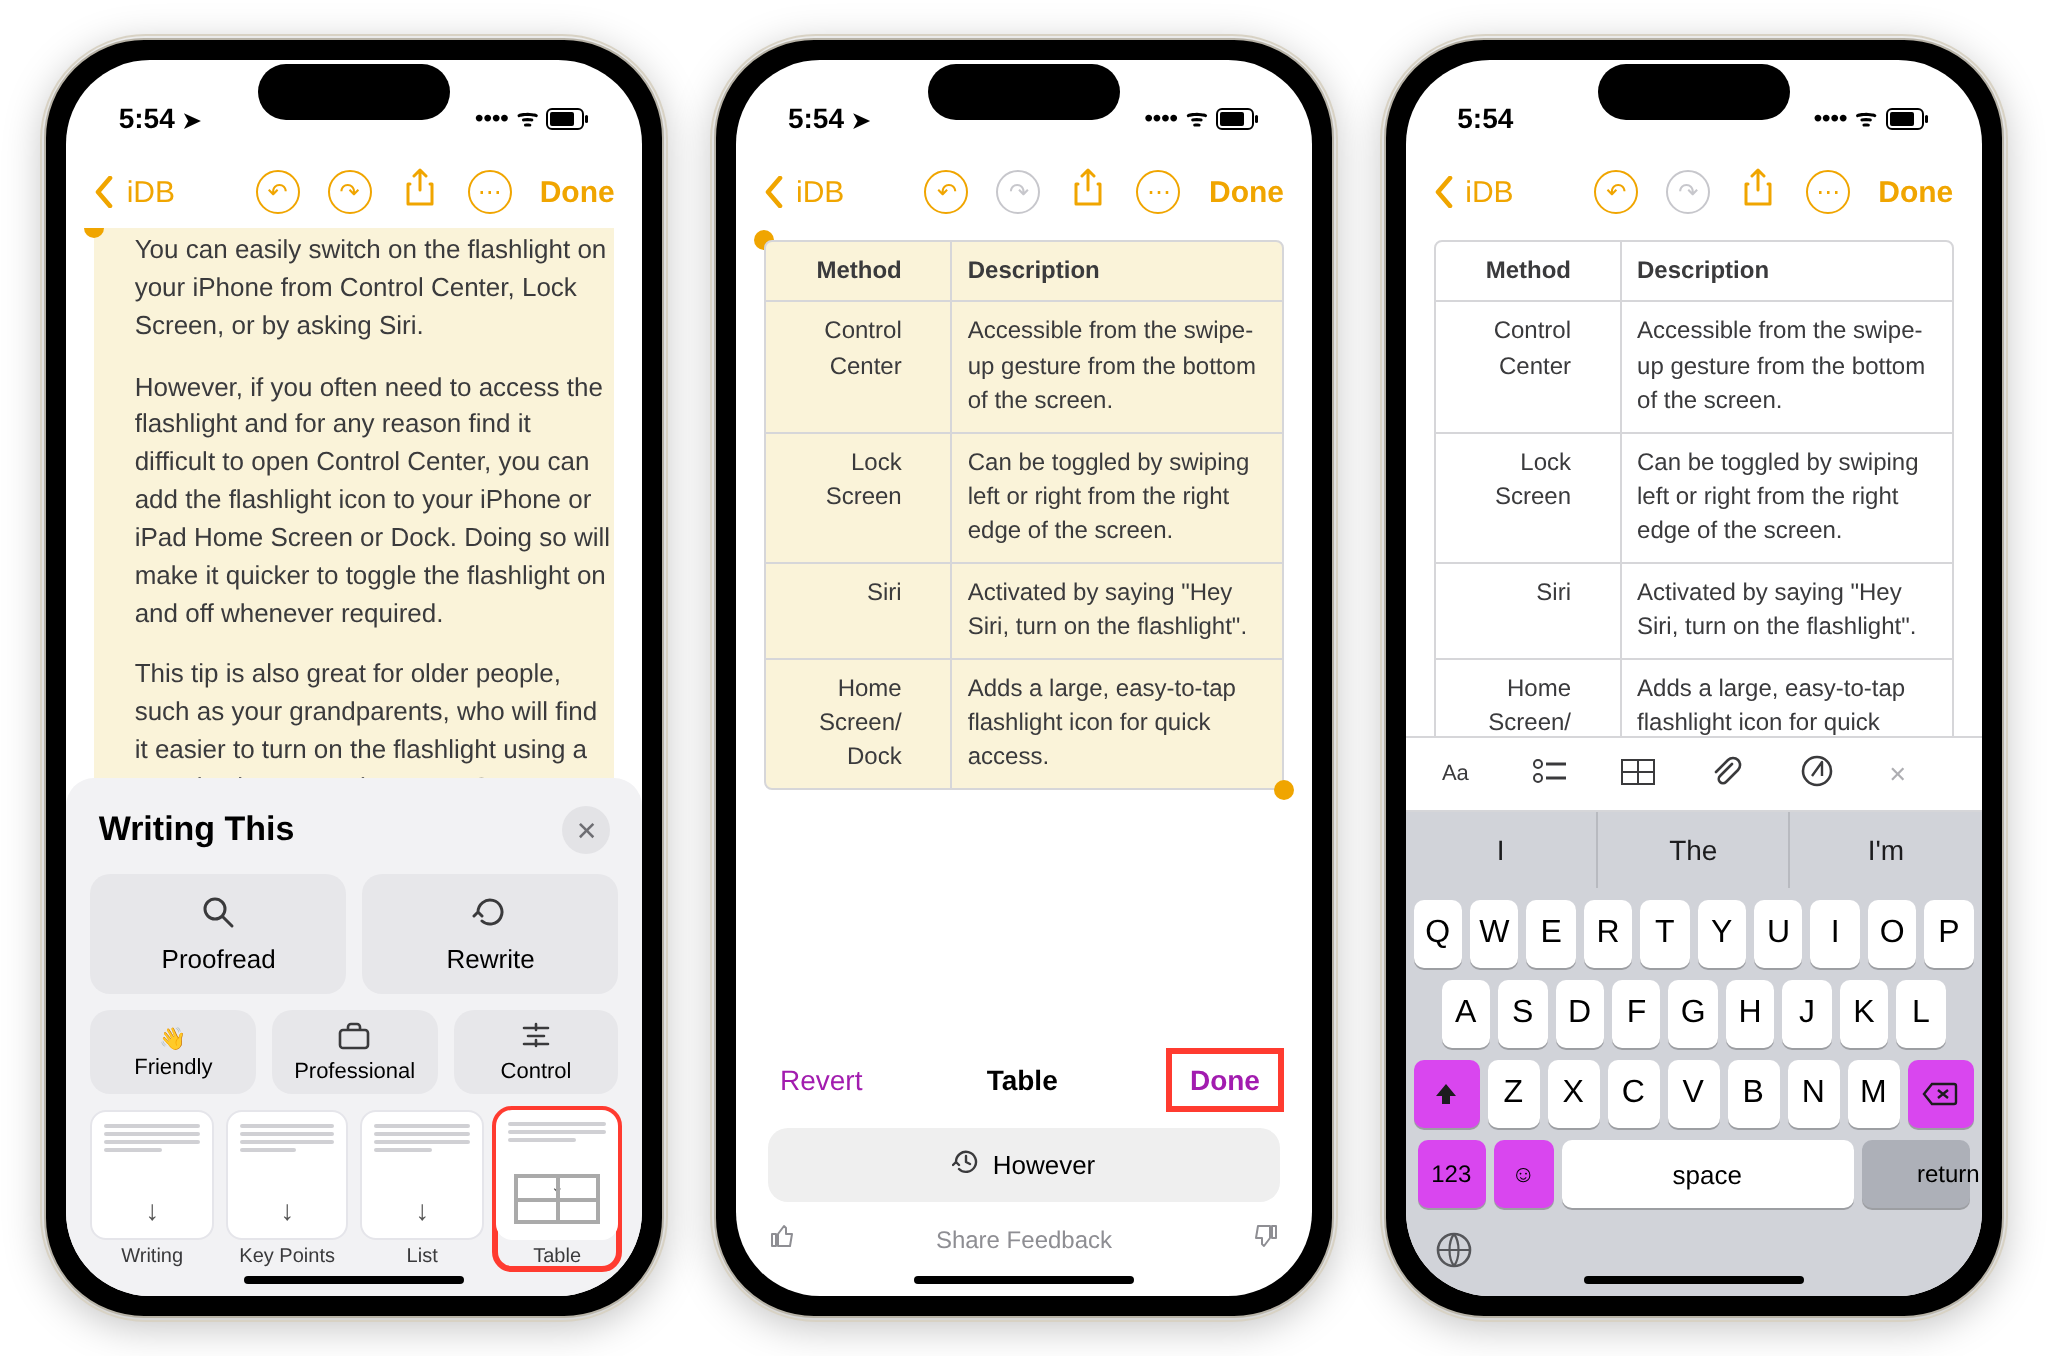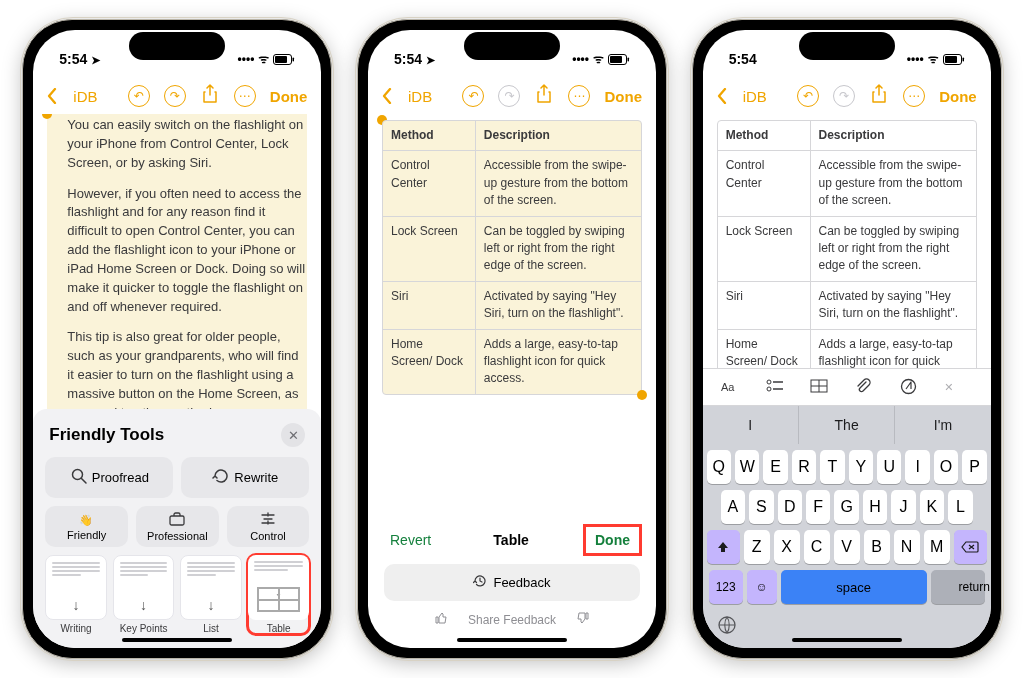--- a/index.html
+++ b/index.html
@@ -41,21 +41,21 @@
   .status-bar {
     height: 48px; display: flex; justify-content: space-between; align-items: center;
     padding: 10px 26px 0; font-size: 14px; font-weight: 600;
   }
   .status-icons { display:flex; gap:4px; align-items:center; }
   .status-icons span { font-size:12px; line-height:1; }
   .nav {
     height: 36px; display: flex; align-items: center; justify-content: space-between;
     padding: 0 14px;
   }
-  .nav-left { display:flex; align-items:center; gap:16px; color:#f0a500; font-size:15px; }
+  .nav-left { display:flex; align-items:center; gap:6px; color:#f0a500; font-size:15px; }
   .nav-right { display:flex; align-items:center; gap:14px; }
   .nav-right svg, .nav-right .icon { width:20px; height:20px; }
   .done { color:#f0a500; font-size:15px; font-weight:600; }
   .icon-circ {
     width:22px; height:22px; border:1.5px solid #f0a500; border-radius:50%;
     display:flex; align-items:center; justify-content:center;
     color:#f0a500; font-size:12px;
   }
   .icon-circ.disabled { border-color:#c7c7cc; color:#c7c7cc; }
   .content { flex:1; overflow:hidden; padding:0 14px; font-size:13px; color:#3a3a3c; line-height:1.45; position:relative; }
@@ -70,21 +70,21 @@
   }
   .panel-head { display:flex; justify-content:space-between; align-items:center; padding:4px 4px 10px; }
   .panel-head h3 { font-size:17px; font-weight:700; }
   .close-x {
     width:24px; height:24px; border-radius:50%; background:#e3e3e6;
     display:flex; align-items:center; justify-content:center; color:#6e6e73; font-size:13px;
   }
   .big-btns { display:flex; gap:8px; }
   .big-btn {
     flex:1; background:#e7e7ea; border-radius:10px;
-    display:flex; align-items:center; justify-content:center;
+    display:flex; flex-direction:column; align-items:center; justify-content:center;
     padding:10px 0; font-size:13px; gap:4px;
   }
   .row3 { display:flex; gap:8px; margin-top:8px; }
   .mini-btn {
     flex:1; background:#e7e7ea; border-radius:10px;
     display:flex; flex-direction:column; align-items:center; justify-content:center;
     padding:6px 0 5px; font-size:11px; gap:2px;
   }
   .cards { display:flex; gap:6px; margin-top:8px; }
   .card-col { flex:1; display:flex; flex-direction:column; align-items:center; gap:3px; }
@@ -100,36 +100,36 @@
 
   
   .note-table {
     border:1px solid #d6d6d9; border-radius:4px; font-size:12px;
     margin-top:4px; overflow:hidden; position:relative;
   }
   .note-table.hl { background:#faf3d9; }
   .nt-row { display:flex; border-top:1px solid #d6d6d9; }
   .nt-row:first-child { border-top:none; }
   .nt-row.head { font-weight:600; background:transparent; }
-  .nt-c1 { width:36%; padding:6px 8px; border-right:1px solid #d6d6d9; }
+  .nt-c1 { width:36%; padding:6px 24px; border-right:1px solid #d6d6d9;text-align:right; }
   .nt-c2 { flex:1; padding:6px 8px; }
 
   
   .bottom-bar2 {
     padding:10px 16px 20px; display:flex; flex-direction:column; gap:10px; align-items:stretch;
   }
   .bb2-top { display:flex; justify-content:space-between; align-items:center; }
   .bb2-top .title { font-size:14px; font-weight:600; }
-  .bb2-btn { font-size:14px; color:#15803d; font-weight:500; padding:4px 6px; }
+  .bb2-btn { font-size:14px; color:#a21caf; font-weight:500; padding:4px 6px; }
   .pill {
     background:#efefef; border-radius:10px; text-align:center; padding:10px;
     font-size:13px; font-weight:500; display:flex; align-items:center; justify-content:center; gap:6px;
   }
   .feedback { text-align:center; font-size:12px; color:#8e8e93; display:flex;
-    justify-content:center; align-items:center; gap:20px; }
+    justify-content:space-between; align-items:center; gap:20px; }
 
   
   .format-bar {
     height:38px; background:#fff; border-top:1px solid #d6d6d9; border-bottom:1px solid #d6d6d9;
     display:flex; align-items:center; justify-content:space-around; padding:0 10px;
     color:#3a3a3c;
   }
   .format-bar .fb { font-size:11px; width:28px; text-align:left; }
   .suggest-row {
     height:38px; background:#d1d3d9; display:flex; align-items:stretch;
@@ -138,22 +138,22 @@
   .suggest-row div { flex:1; display:flex; align-items:center; justify-content:center;
     border-right:1px solid #b8bac0; }
   .suggest-row div:last-child { border-right:none; }
   .kbd { background:#d1d3d9; padding:6px 4px 8px; }
   .krow { display:flex; gap:4px; margin-bottom:6px; justify-content:center; }
   .key {
     flex:1; background:#fff; border-radius:5px; height:34px;
     display:flex; align-items:center; justify-content:center;
     font-size:16px; box-shadow:0 1px 0 rgba(0,0,0,0.25); max-width:26px;
   }
-  .key.fn { background:#c4b5fd; font-size:12px; max-width:36px; }
-  .key.space { background:#3b82f6; max-width:none; flex:4; font-size:13px; }
+  .key.fn { background:#d946ef; font-size:12px; max-width:36px; }
+  .key.space { background:#ffffff; max-width:none; flex:4; font-size:13px; }
   .key.ret { background:#adb0b8; max-width:54px; font-size:12px;padding-left:33px; }
   .kbd-bottom { display:flex; gap:4px; align-items:center; padding:0 2px; }
   .kbd-globe { height:30px; display:flex; align-items:center; justify-content:flex-start;
     padding:4px 10px 0; }
 
   .card-lines {
     position:absolute; inset:6px; display:flex; flex-direction:column; gap:2px;
   }
   .card-lines span { height:2px; background:#d0d0d4; border-radius:1px; }
   .card .arrow-dn {
@@ -207,21 +207,21 @@
         <span class="sel-dot" style="top:-5px;left:-5px;"></span>
         <p>You can easily switch on the flashlight on your iPhone from Control Center, Lock Screen, or by asking Siri.</p>
         <p>However, if you often need to access the flashlight and for any reason find it difficult to open Control Center, you can add the flashlight icon to your iPhone or iPad Home Screen or Dock. Doing so will make it quicker to toggle the flashlight on and off whenever required.</p>
         <p style="margin-bottom:2px;">This tip is also great for older people, such as your grandparents, who will find it easier to turn on the flashlight using a massive button on the Home Screen, as opposed to other methods.</p>
 
       </div>
     </div>
 
     <div class="panel">
       <div class="panel-head">
-        <h3>Friendly Tools</h3>
+        <h3>Writing This</h3>
         <div class="close-x">✕</div>
       </div>
       <div class="big-btns">
         <div class="big-btn">
           <span>
             <svg width="18" height="18" viewBox="0 0 18 18">
                 <circle cx="7.5" cy="7.5" r="5" stroke="#3a3a3c" stroke-width="1.5" fill="none"></circle>
                 <path d="M11.5 11.5L16 16" stroke="#3a3a3c" stroke-width="1.5" stroke-linecap="round"></path>
               </svg>
           </span>
@@ -385,21 +385,21 @@
         <span class="bb2-btn">Revert</span>
         <span class="title">Table</span>
         <span class="bb2-btn redbox" style="font-weight:600; padding:6px 10px;">Done</span>
       </div>
       <div class="pill">
         <span>
           <svg width="14" height="14" viewBox="0 0 14 14">
               <path d="M2 7a5 5 0 1 1 1.5 3.5M2 7l-1.5 1.5M2 7l1.5 1.5M7 4v3l2 1" stroke="#3a3a3c" stroke-width="1.2" fill="none" stroke-linecap="round" stroke-linejoin="round"></path>
             </svg>
         </span>
-        <span>Feedback</span>
+        <span>However</span>
       </div>
       <div class="feedback">
         <span>
           <svg width="14" height="14" viewBox="0 0 14 14">
               <path d="M4 6v6H2V6h2zm1 6V6l3-4 1 1v3h3l-1 6H5z" stroke="#8e8e93" stroke-width="1" fill="none" stroke-linejoin="round"></path>
             </svg>
         </span>
         <span>Share Feedback</span>
         <span>
           <svg width="14" height="14" viewBox="0 0 14 14">

